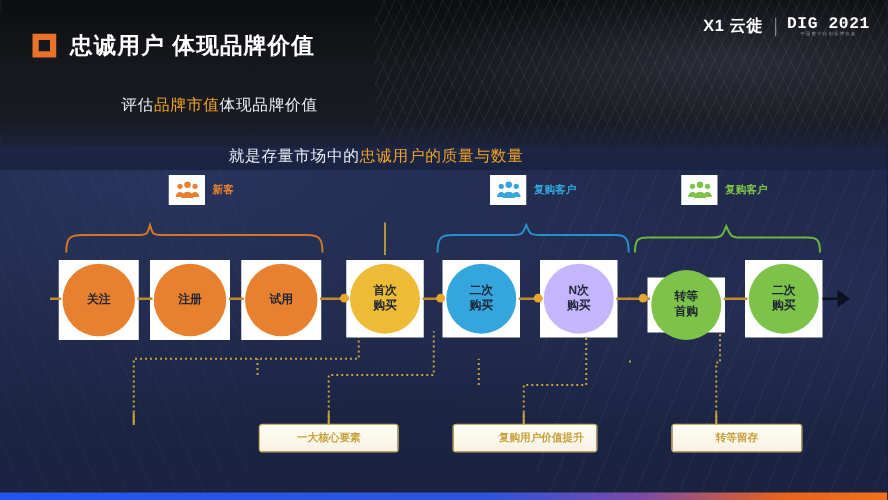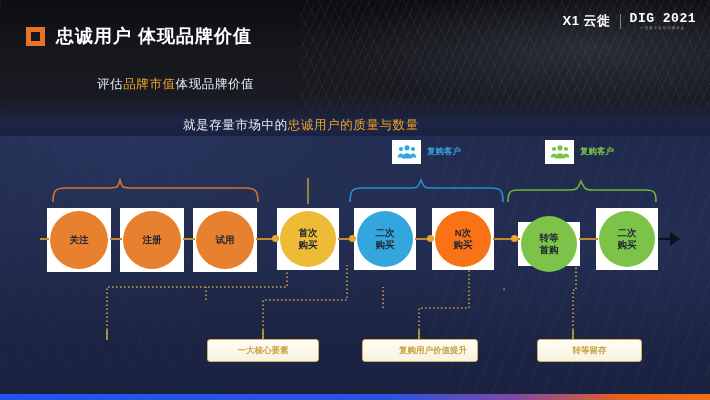--- a/index.html
+++ b/index.html
@@ -144,20 +144,35 @@
 
   <div class="logo">
     <span class="logo-a">X1 云徙</span>
     <span class="logo-div"></span>
     <span class="logo-b">
       <span class="big">DIG 2021</span>
       <span class="small">中国数字化创新博览会</span>
     </span>
   </div>
 
+  <div class="persona" style="left:135px; top:140px;">
+    <span class="tile">
+      <svg width="20" height="14" viewBox="0 0 20 14">
+          <g fill="#e8812f">
+        <circle cx="4" cy="4" r="2.1"></circle>
+            <circle cx="16" cy="4" r="2.1"></circle>
+        <circle cx="10" cy="2.8" r="2.6"></circle>
+        <path d="M0.6 12.5c0-2.3 1.6-4 3.4-4s3.4 1.7 3.4 4z"></path>
+        <path d="M12.6 12.5c0-2.3 1.6-4 3.4-4s3.4 1.7 3.4 4z"></path>
+        <path d="M5.2 13.4c0-2.9 2.1-5.1 4.8-5.1s4.8 2.2 4.8 5.1z"></path>
+      </g>
+        </svg>
+    </span>
+    <span class="plabel" style="color:#e8812f;">新客</span>
+  </div>
 
 
   <div class="persona" style="left:392px; top:140px;">
     <span class="tile">
       <svg width="20" height="14" viewBox="0 0 20 14">
           <g fill="#35a6dd">
         <circle cx="4" cy="4" r="2.1"></circle>
             <circle cx="16" cy="4" r="2.1"></circle>
         <circle cx="10" cy="2.8" r="2.6"></circle>
         <path d="M0.6 12.5c0-2.3 1.6-4 3.4-4s3.4 1.7 3.4 4z"></path>
@@ -236,21 +251,21 @@
       <span>购买</span>
     </span>
   </div>
   <div class="node" style="left:354px; top:208px; width:62px; height:62px;">
     <span class="disc" style="width:56px;height:56px;background:#35a6dd;">
       <span>二次</span>
       <span>购买</span>
     </span>
   </div>
   <div class="node" style="left:432px; top:208px; width:62px; height:62px;">
-    <span class="disc" style="width:56px;height:56px;background:#f97316;">
+    <span class="disc" style="width:56px;height:56px;background:#c4b5fd;">
       <span>N次</span>
       <span>购买</span>
     </span>
   </div>
   <div class="node" style="left:518px; top:212px; width:62px; height:44px;margin-top:10px;">
     <span class="disc" style="width:56px;height:56px;background:#7dc349;">
       <span>转等</span>
       <span>首购</span>
     </span>
   </div>

